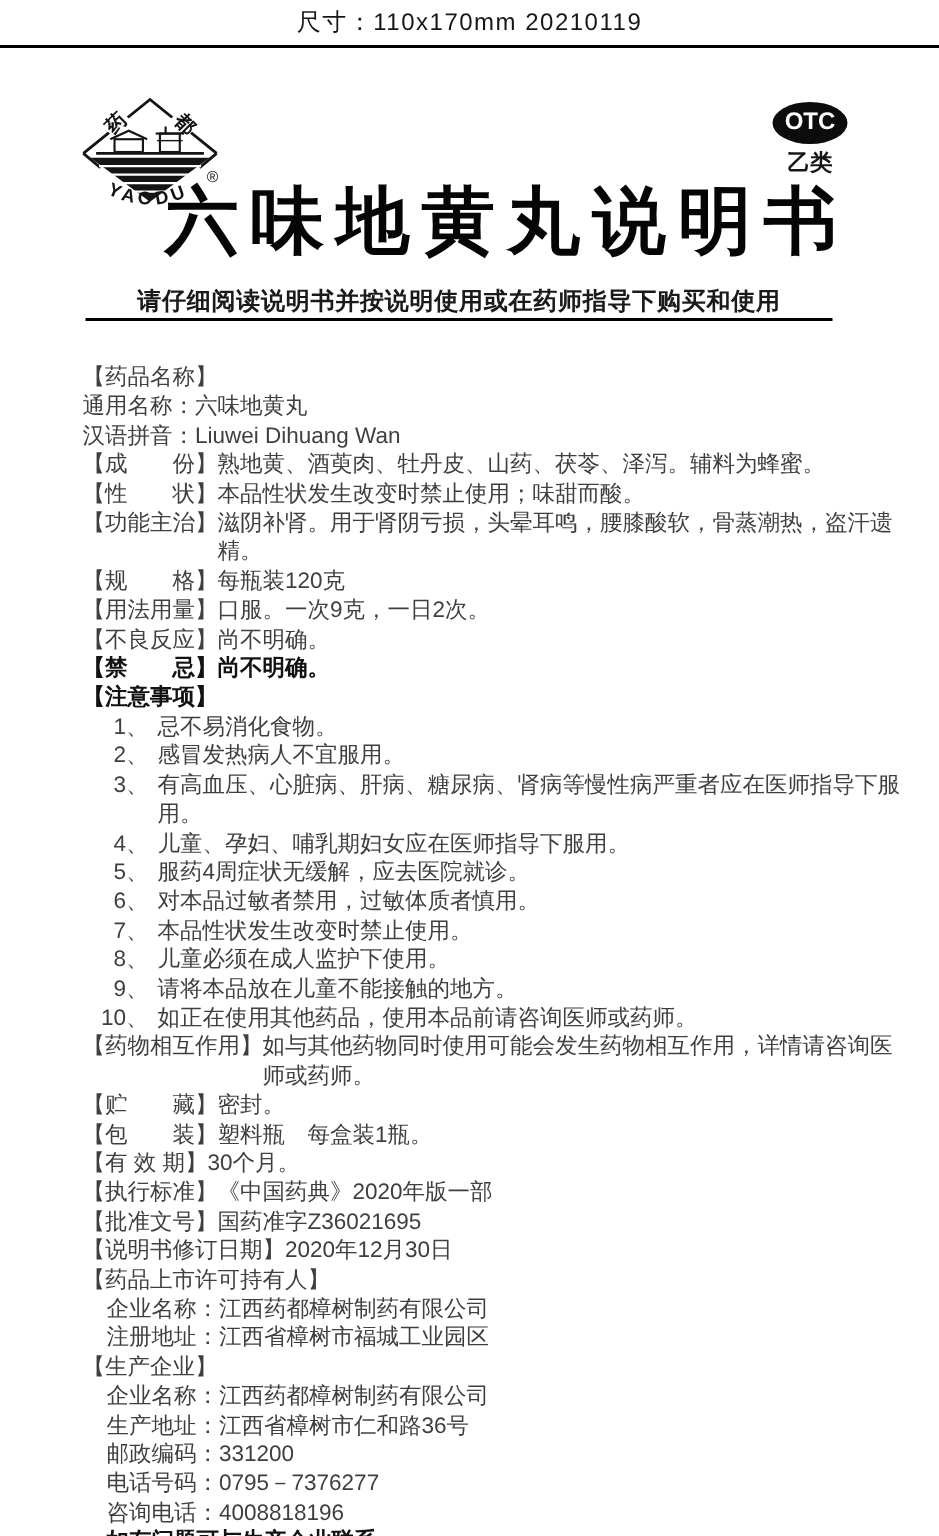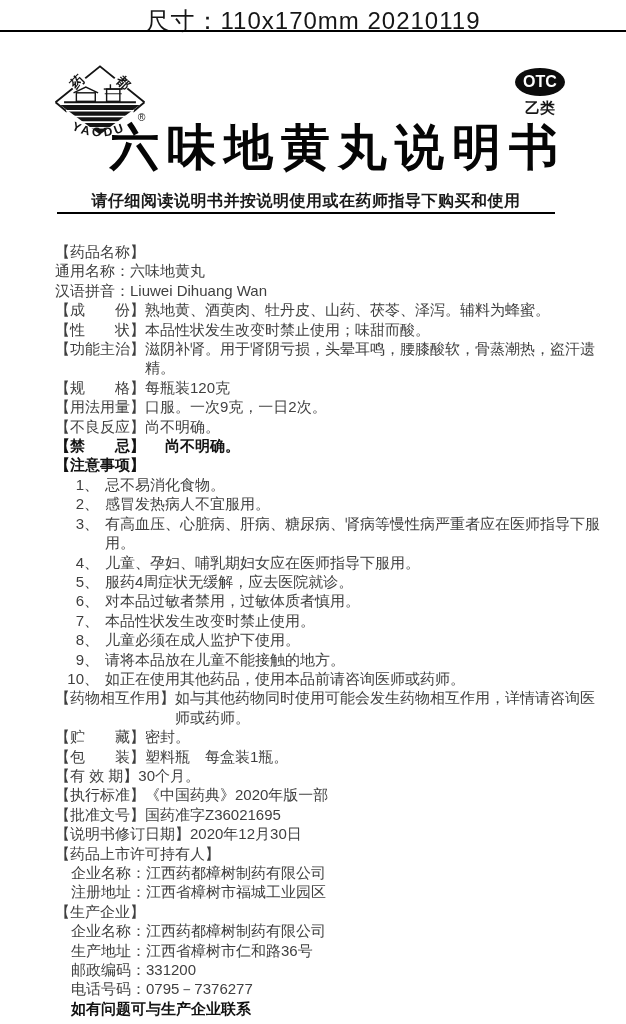--- a/index.html
+++ b/index.html
@@ -3,21 +3,21 @@
 <meta charset="utf-8">
 <style>
   html,body { margin:0; padding:0; background:#fff; }
   .page {
     position:relative; width:626px; height:1024px; background:#ffffff;
     font-family:"Liberation Sans","DejaVu Sans",sans-serif; color:#111;
     overflow:hidden;
   }
   .size-note {
     position:absolute; top:5px; left:0; width:626px; text-align:center;
-    font-size:24px; letter-spacing:1px; color:#161616;
+    font-size:16px; letter-spacing:1px; color:#161616;
   }
   .topline { position:absolute; top:30px; left:0; width:626px; height:2px; background:#000; }
 
   .logo { position:absolute; left:48px; top:62px; }
 
   .otc-wrap { position:absolute; left:508px; top:68px; width:64px; text-align:center; }
   .otc-badge {
     width:50px; height:28px; margin:0 auto; background:#0c0c0c; border-radius:50%;
     color:#fff; font-family:Liberation Sans, sans-serif; font-weight:bold;
     font-size:16px; display:flex; align-items:center; justify-content:center;
@@ -37,21 +37,21 @@
 
   .body {
     position:absolute; top:226px; left:55px; width:548px;
     font-size:15px; line-height:19.4px; color:#3f3f3f;margin-top:16px;
   }
   .row { display:flex; align-items:flex-start; }
   .row .lbl { white-space:pre; flex:none; }
   .row .num { flex:none; width:44px; margin-right:6px; text-align:right; white-space:pre; }
   .row .txt { flex:1 1 auto; min-width:0; }
   .row.indent { padding-left:16px; }
-  .row.bold { font-weight:bold; color:#121212;gap:20px; }
+  .row.bold { font-weight:bold; color:#121212; }
 </style>
 </head>
 <body>
 
 <div class="page">
 
   <div class="size-note">尺寸：110x170mm  20210119</div>
   <div class="topline"></div>
 
   <div class="logo">
@@ -225,18 +225,21 @@
       </div>
       <div class="row indent">
         <div class="txt">生产地址：江西省樟树市仁和路36号</div>
       </div>
       <div class="row indent">
         <div class="txt">邮政编码：331200</div>
       </div>
       <div class="row indent">
         <div class="txt">电话号码：0795－7376277</div>
       </div>
+      <div class="row indent">
+        <div class="txt">咨询电话：4008818196</div>
+      </div>
       <div class="row bold indent">
         <div class="txt">如有问题可与生产企业联系</div>
       </div>
     </div>
 
 </div>
 
 </body></html>

